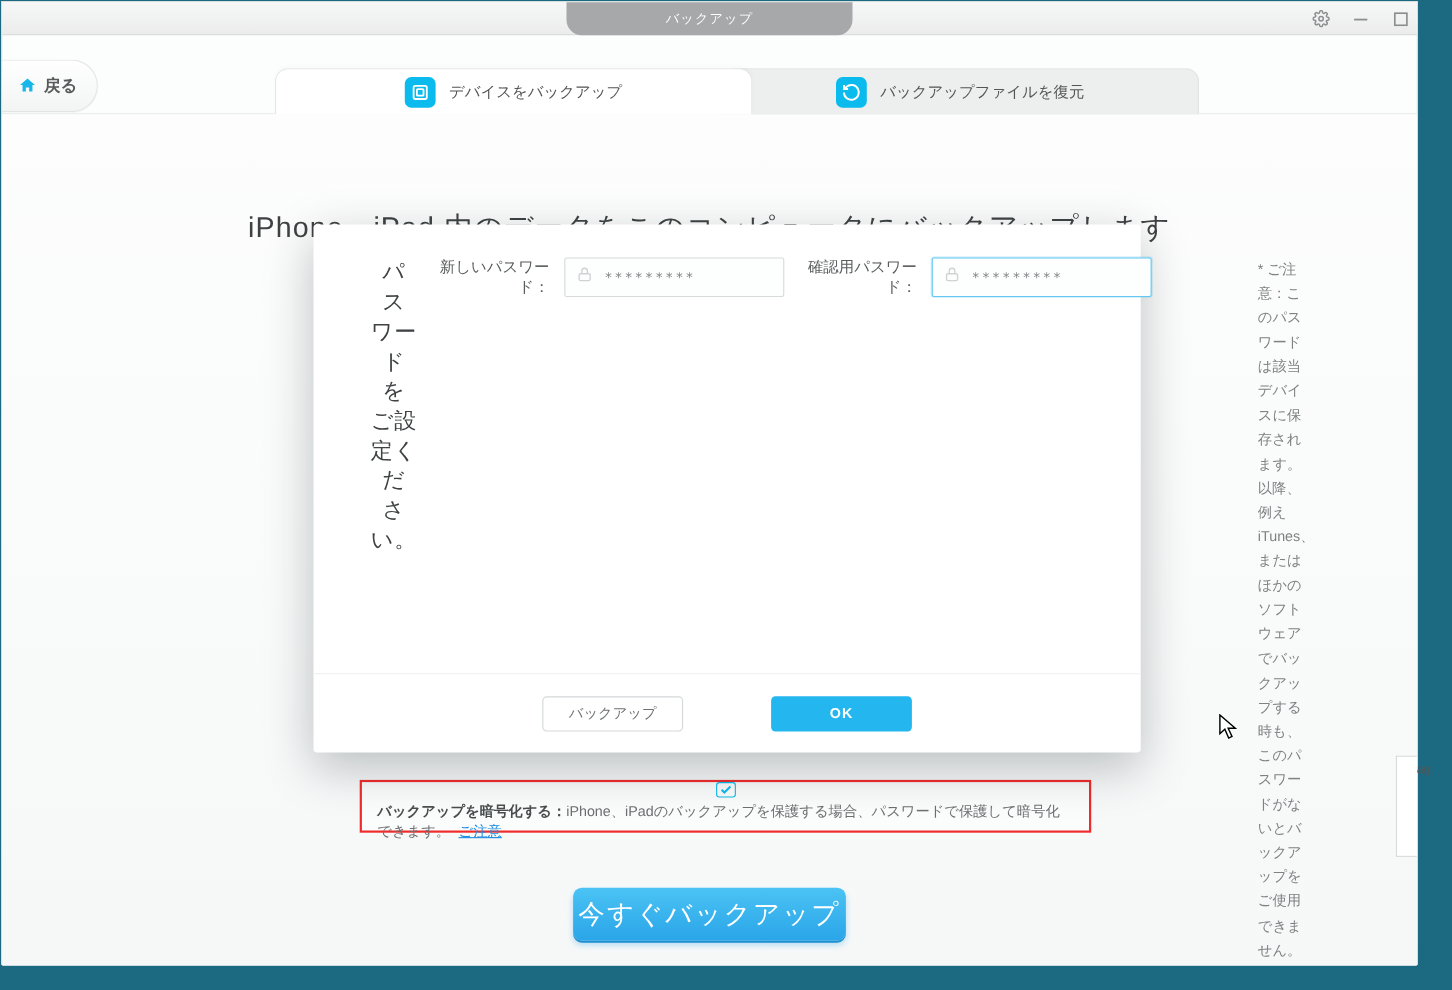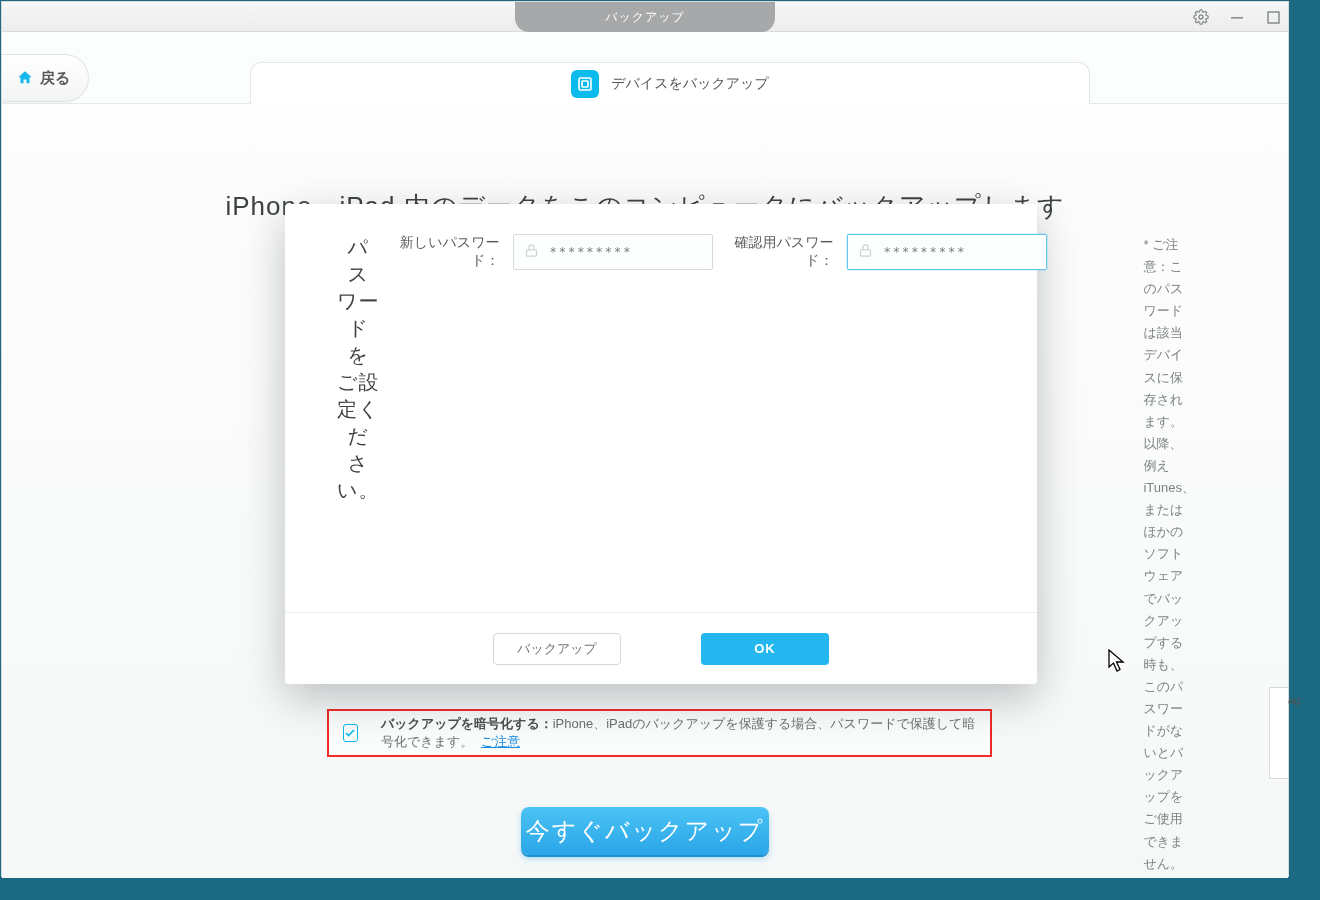--- a/index.html
+++ b/index.html
@@ -22,21 +22,21 @@
   .tab.active { background:#ffffff; border:1px solid #e4e7e7; border-bottom:none; border-radius:12px 12px 0 0; z-index:3; box-shadow:0 -2px 4px rgba(0,0,0,.02); }
   .tab.inactive { background:#edeeee; border:1px solid #e1e3e3; border-bottom:none; border-radius:12px 12px 0 0; margin-left:-28px; z-index:1; }
   .tab-icon { width:28px; height:28px; border-radius:6px; display:flex; align-items:center; justify-content:center; }
   .tab-icon.backup { background:#0bbbed; }
   .tab-icon.restore { background:#0bbbed; }
   .tabs-underline { position:absolute; top:101px; left:0; right:0; height:1px; background:#e6e9e9; }
   
   .panel { position:absolute; top:102px; left:0; right:0; height:774px; background:linear-gradient(#fdfdfd,#f6f8f8); }
   .headline { position:absolute; top:85px; left:0; right:0; text-align:center; font-size:26px; color:#3e4243; font-weight:400; letter-spacing:1px; }
   
-  .encrypt-bar { position:absolute; left:325px; top:605px; width:665px; height:48px; border:2px solid #ef2b2b; display:flex; align-items:center; padding:0 14px; font-size:13px; color:#6d7071; background:#fbfcfc; gap:23px; }
+  .encrypt-bar { position:absolute; left:325px; top:605px; width:665px; height:48px; border:2px solid #ef2b2b; display:flex; align-items:center; padding:0 14px; font-size:13px; color:#6d7071; background:#fbfcfc; gap:4px;flex-direction:column; }
   .chk { width:18px; height:18px; border:1px solid #0bbbed; border-radius:3px; display:flex; align-items:center; justify-content:center; cursor:pointer; }
   .chk svg { display:block; }
   .encrypt-bold { font-weight:700; color:#4b4e4f; }
   .encrypt-link { color:#1a8be0; text-decoration:underline; cursor:pointer; margin-left:4px; }
   
   .primary-btn { position:absolute; left:50%; transform:translateX(-50%); top:703px; width:248px; height:48px; border-radius:8px; background:linear-gradient(#4bc3f4,#2aa5e8); color:#fff; font-size:24px; display:flex; align-items:center; justify-content:center; font-weight:500; letter-spacing:2px; cursor:pointer; box-shadow:0 2px 0 #1e8fcf, 0 4px 6px rgba(42,165,232,.35); }
   
   .modal { position:absolute; left:283px; top:100px; width:752px; height:480px; background:#ffffff; border-radius:3px; box-shadow:0 14px 44px rgba(30,40,44,.28); display:flex; padding:30px 52px 0 52px; }
   .modal-title { text-align:center; font-size:20px; color:#3f4243; letter-spacing:1px; }
   .modal hr { border:none; border-top:1px solid #e9ecec; margin:20px 0 34px 0; }
@@ -95,20 +95,29 @@
   <div class="tabs-area">
     <div class="tab active">
       <span class="tab-icon backup">
         <svg width="18" height="18" viewBox="0 0 24 24" fill="none" stroke="#fff" stroke-width="2.2">
             <rect x="4" y="4" width="16" height="16" rx="2"></rect>
             <rect x="8" y="8" width="8" height="8" rx="1"></rect>
           </svg>
       </span>
       <span>デバイスをバックアップ</span>
     </div>
+    <div class="tab inactive">
+      <span class="tab-icon restore">
+        <svg width="18" height="18" viewBox="0 0 24 24" fill="none" stroke="#fff" stroke-width="2.4">
+            <path d="M3 12a9 9 0 1 0 3-6.7L3 8"></path>
+            <polyline points="3 3 3 8 8 8"></polyline>
+          </svg>
+      </span>
+      <span>バックアップファイルを復元</span>
+    </div>
   </div>
   <div class="tabs-underline"></div>
 
   <div class="panel">
     <div class="headline">iPhone、iPad 内のデータをこのコンピュータにバックアップします</div>
 
     <div class="encrypt-bar">
       <div class="chk">
         <svg width="12" height="12" viewBox="0 0 24 24" fill="none" stroke="#0bbbed" stroke-width="3.5">
             <polyline points="4 12 9 17 20 6"></polyline>

